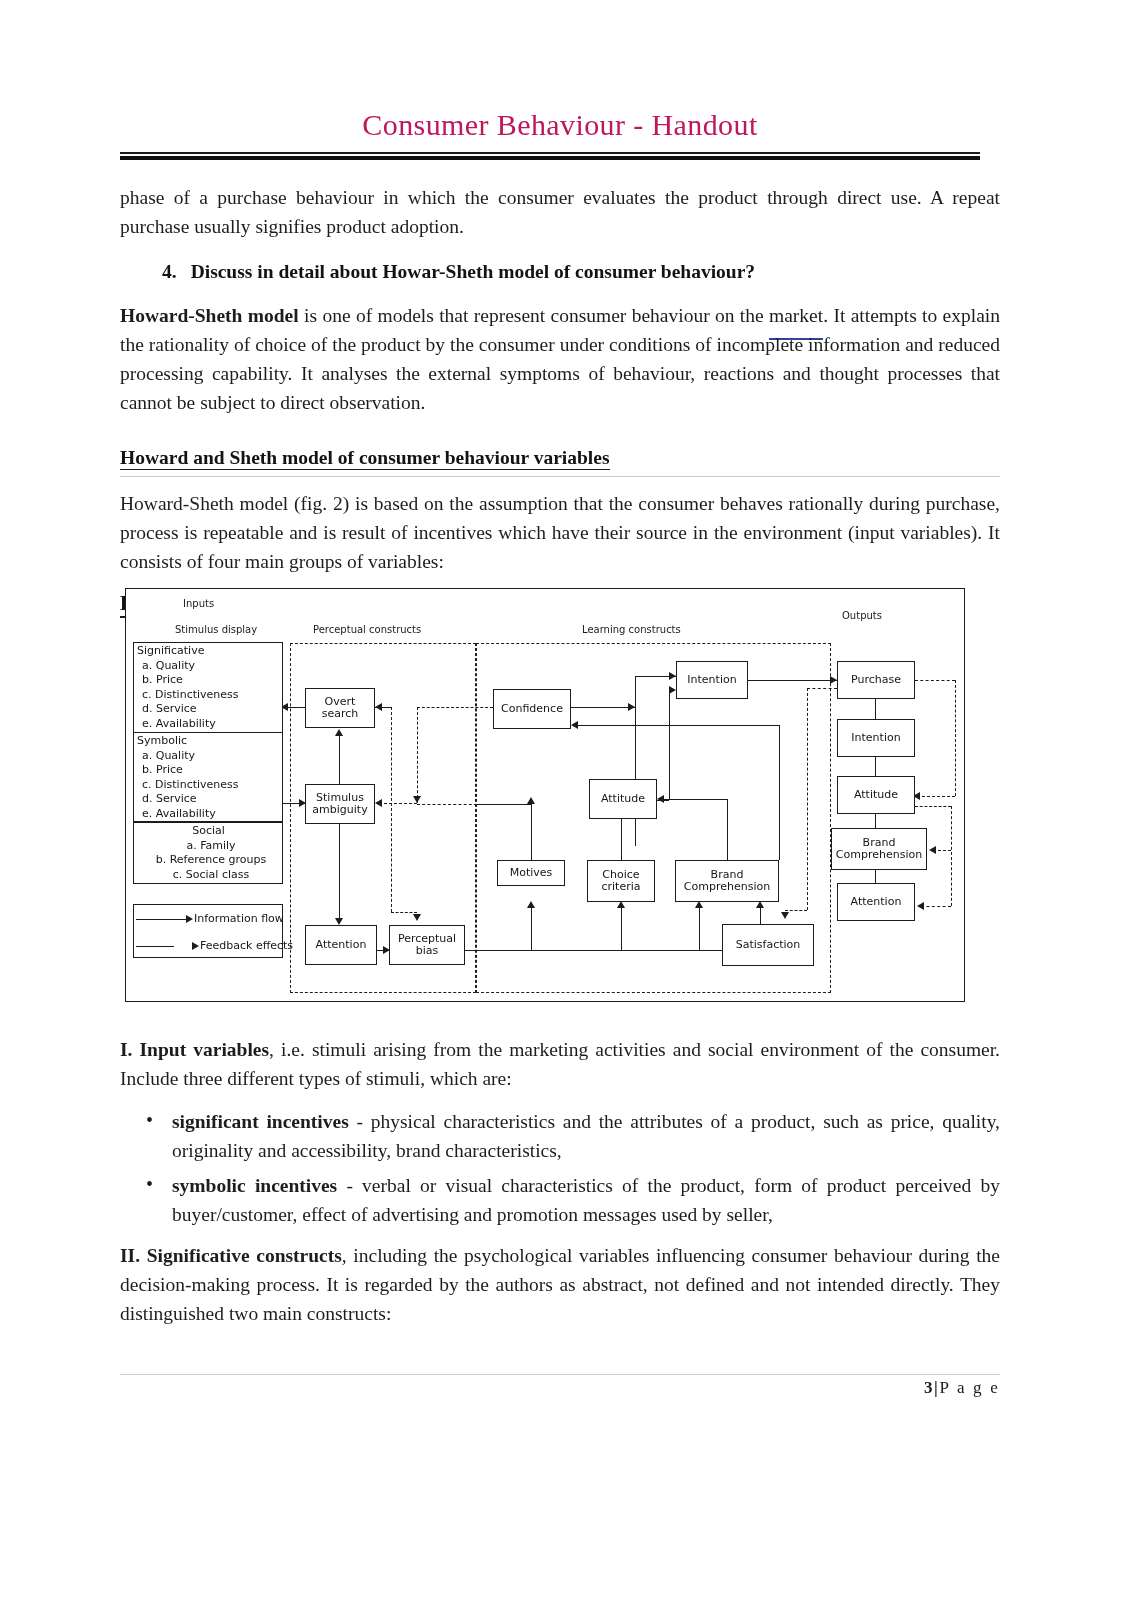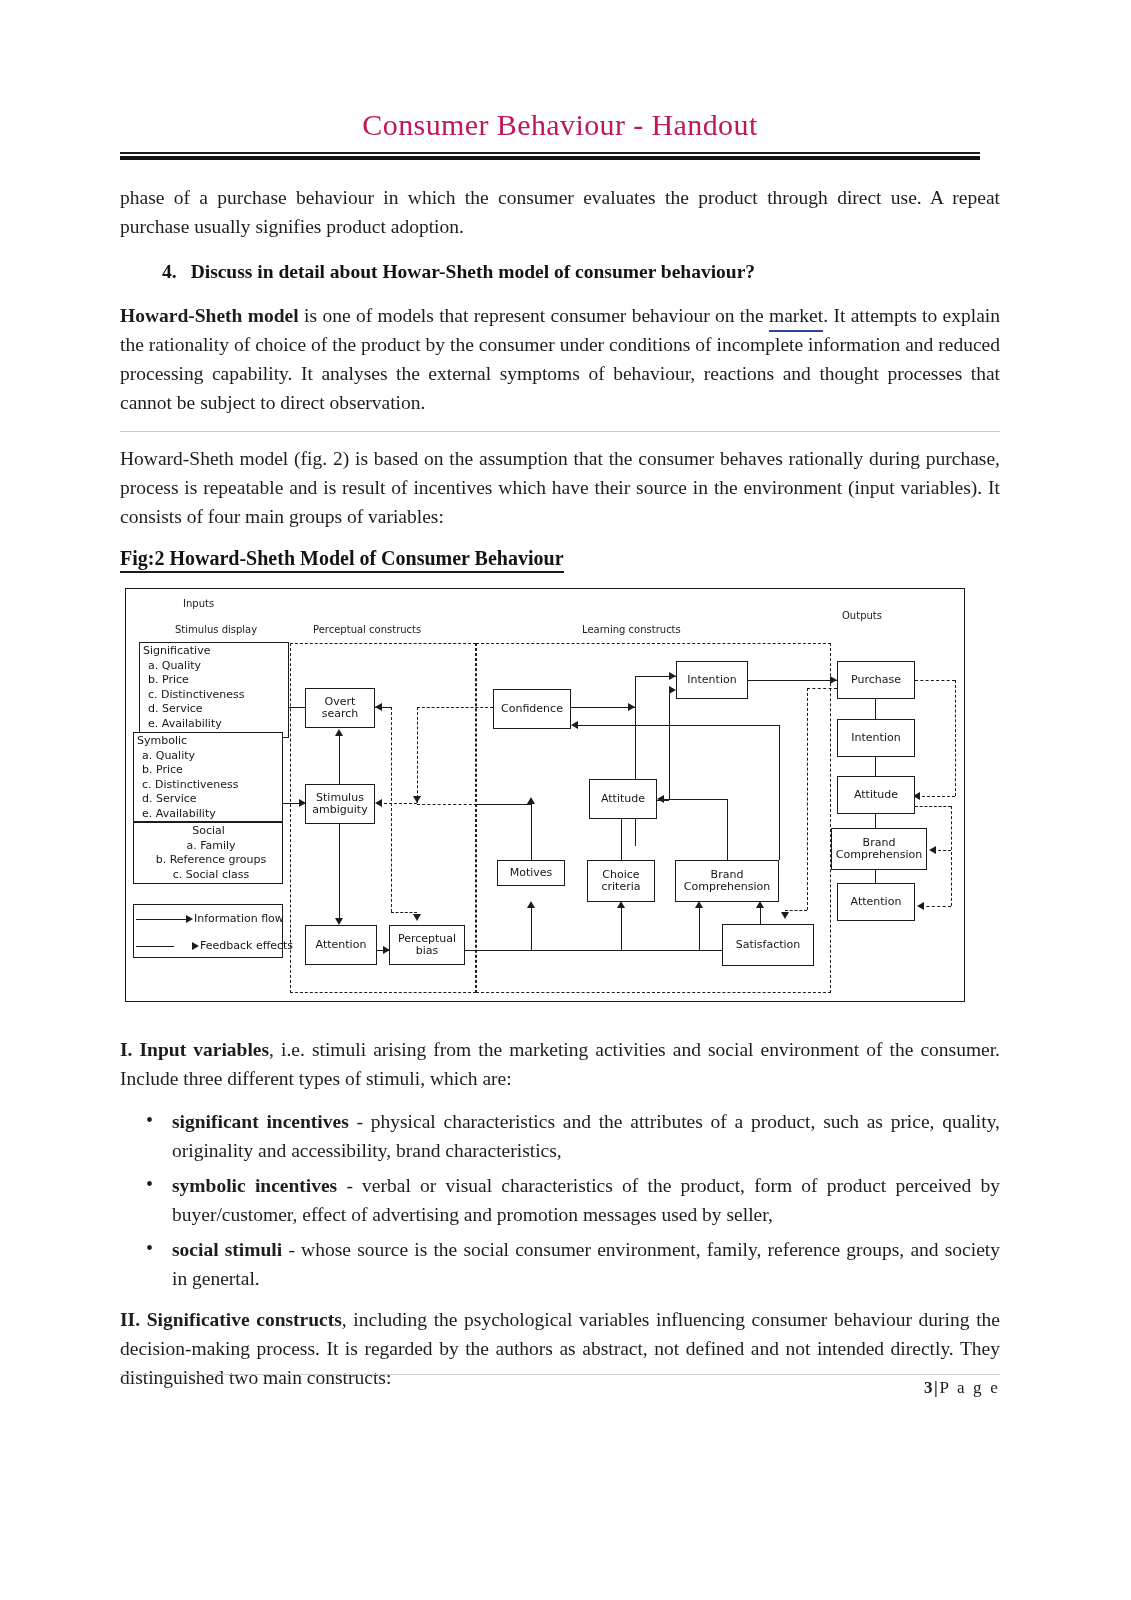--- a/index.html
+++ b/index.html
@@ -29,21 +29,21 @@
   .body-wrap { position:absolute; left:120px; top:183px; width:880px; }
   p.para {
     margin:0 0 14px 0;
     font-size:19.5px;
     line-height:29px;
     text-align:justify;
     color:#1d1d1d;
   }
   p.tight { margin-bottom:0; }
   .b { font-weight:bold; }
-  .linked { border-bottom:2px solid #31429b; padding-bottom:4px; }
+  .linked { border-bottom:2px solid #31429b; padding-bottom:12px; }
 
   .q-item {
     display:flex; gap:14px; margin:20px 0 18px 42px;
     font-size:19.5px; font-weight:bold; color:#131313;
   }
   .q-num { flex:0 0 auto; }
   .q-text { flex:1 1 auto; }
 
   h3.sub {
     margin:16px 0 2px 0;
@@ -164,20 +164,21 @@
 
     <p class="para">phase of a purchase behaviour in which the consumer evaluates the product through direct use. A repeat purchase usually signifies product adoption.</p>
 
     <div class="q-item">
       <span class="q-num">4.</span>
       <span class="q-text">Discuss in detail about Howar-Sheth model of consumer behaviour?</span>
     </div>
 
     <p class="para"><span class="b">Howard-Sheth model</span><span> is one of models that represent consumer behaviour on the </span><span class="linked">market</span><span>. It attempts to explain the rationality of choice of the product by the consumer under conditions of incomplete information and reduced processing capability. It analyses the external symptoms of behaviour, reactions and thought processes that cannot be subject to direct observation.</span></p>
 
+    <h3 class="sub">Howard and Sheth model of consumer behaviour variables</h3>
     <div class="sub-rule"></div>
 
     <p class="para tight">Howard-Sheth model (fig. 2) is based on the assumption that the consumer behaves rationally during purchase, process is repeatable and is result of incentives which have their source in the environment (input variables). It consists of four main groups of variables:</p>
 
     <h3 class="figcap">Fig:2 Howard-Sheth Model of Consumer Behaviour</h3>
   </div>
 
   <div class="figure">
     <div class="fig-frame"></div>
     <div class="fig-inner">
@@ -185,21 +186,21 @@
       <div class="fig-label" style="left:58px; top:10px;">Inputs</div>
       <div class="fig-label" style="left:30px; top:36px;margin-left:20px;">Stimulus display</div>
       <div class="fig-label" style="left:188px; top:36px;">Perceptual constructs</div>
       <div class="fig-label" style="left:457px; top:36px;">Learning constructs</div>
       <div class="fig-label" style="left:717px; top:22px;">Outputs</div>
 
       <div class="dashgrp" style="left:165px; top:55px; width:186px; height:350px;"></div>
 
       <div class="dashgrp" style="left:351px; top:55px; width:355px; height:350px;"></div>
 
-      <div class="nb listbox" style="left:14px; top:54px; width:150px; height:96px;">
+      <div class="nb listbox" style="left:8px; top:54px; width:150px; height:96px;">
         <span class="hdr">Significative</span>
         <span class="it">a. Quality</span>
         <span class="it">b. Price</span>
         <span class="it">c. Distinctiveness</span>
         <span class="it">d. Service</span>
         <span class="it">e. Availability</span>
       </div>
 
       <div class="nb listbox" style="left:8px; top:144px; width:150px; height:90px;">
         <span class="hdr">Symbolic</span>
@@ -402,21 +403,20 @@
 
     </div>
   </div>
 
   <div class="body-wrap" style="top:1035px;">
     <p class="para"><span class="b">I. Input variables</span><span>, i.e. stimuli arising from the marketing activities and social environment of the consumer. Include three different types of stimuli, which are:</span></p>
 
     <ul class="bullets">
       <li><span class="b">significant incentives</span><span> - physical characteristics and the attributes of a product, such as price, quality, originality and accessibility, brand characteristics,</span></li>
       <li><span class="b">symbolic incentives</span><span> - verbal or visual characteristics of the product, form of product perceived by buyer/customer, effect of advertising and promotion messages used by seller,</span></li>
-      <li><span class="b">social stimuli</span><span> - whose source is the social consumer environment, family, reference groups, and society in genertal.</span></li>
     </ul>
 
     <p class="para"><span class="b">II. Significative constructs</span><span>, including the psychological variables influencing consumer behaviour during the decision-making process. It is regarded by the authors as abstract, not defined and not intended directly. They distinguished two main constructs:</span></p>
   </div>
 
   <div class="footer-rule"></div>
   <div class="footer">
     <span class="pg">3</span><span class="pg">|</span><span class="lbl">P a g e</span>
   </div>
 

